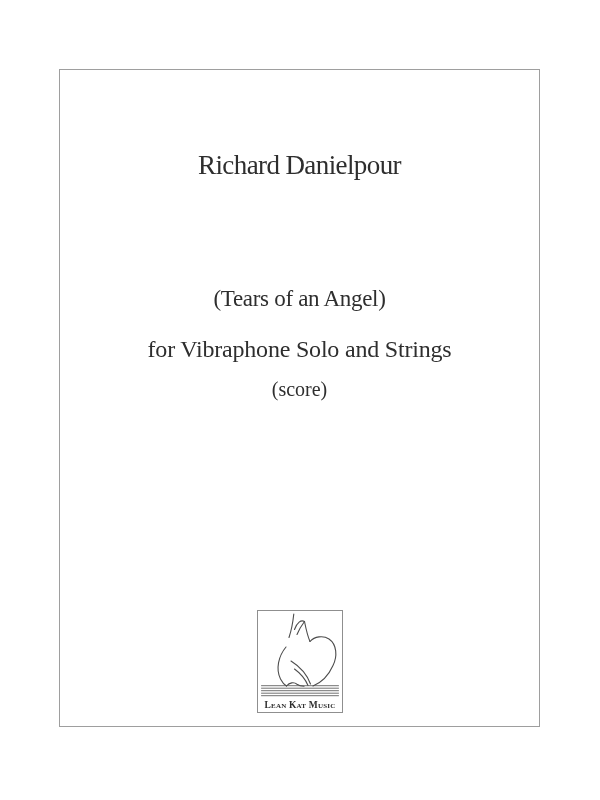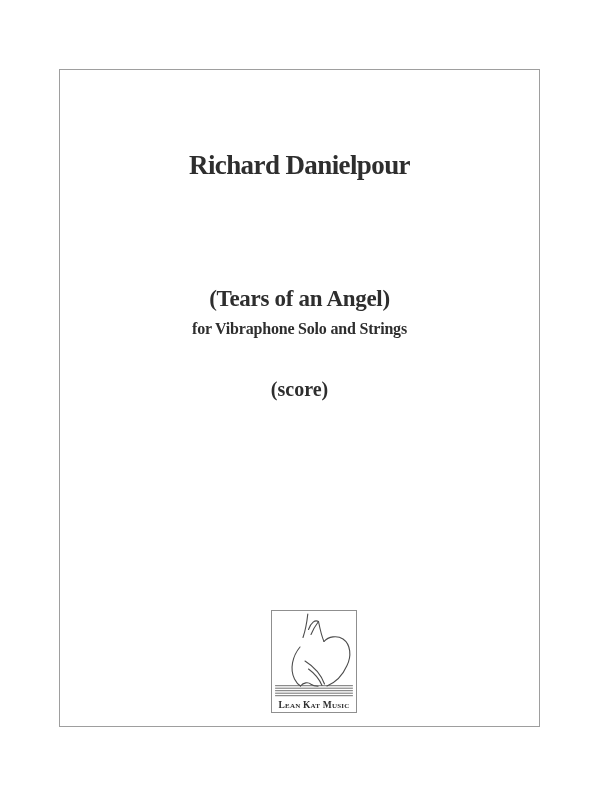--- a/index.html
+++ b/index.html
@@ -25,49 +25,48 @@
     box-sizing:border-box;
     border:1px solid var(--frame-border);
   }
   .line{
     position:absolute;
     left:0;right:0;
     text-align:center;
     line-height:1;
     white-space:nowrap;
     color:var(--text);
-    font-weight:bold;
   }
   .composer{
     top:82px;
     font-size:27px;
     letter-spacing:-0.6px;
   }
   .title{
     top:186px;
     font-size:28px;
     letter-spacing:-0.5px;
   }
   .subtitle{
     top:217px;
     font-size:23px;
     letter-spacing:-0.3px;
   }
   .instrumentation{
-    top:251px;
-    font-size:16px;
+    top:267px;
+    font-size:24px;
     letter-spacing:-0.2px;
   }
   .score-label{
     top:309px;
     font-size:20px;
   }
   .logo{
     position:absolute;
-    left:211px;top:540px;
+    left:197px;top:540px;
     width:86px;height:129px;
   }
   .logo svg{display:block;width:86px;height:103px;}
   .logo path, .logo line{
     fill:none;
     stroke:var(--logo-line);
     stroke-width:1.1;
     stroke-linecap:round;
   }
   .logo .staff line{stroke-width:0.8;}

